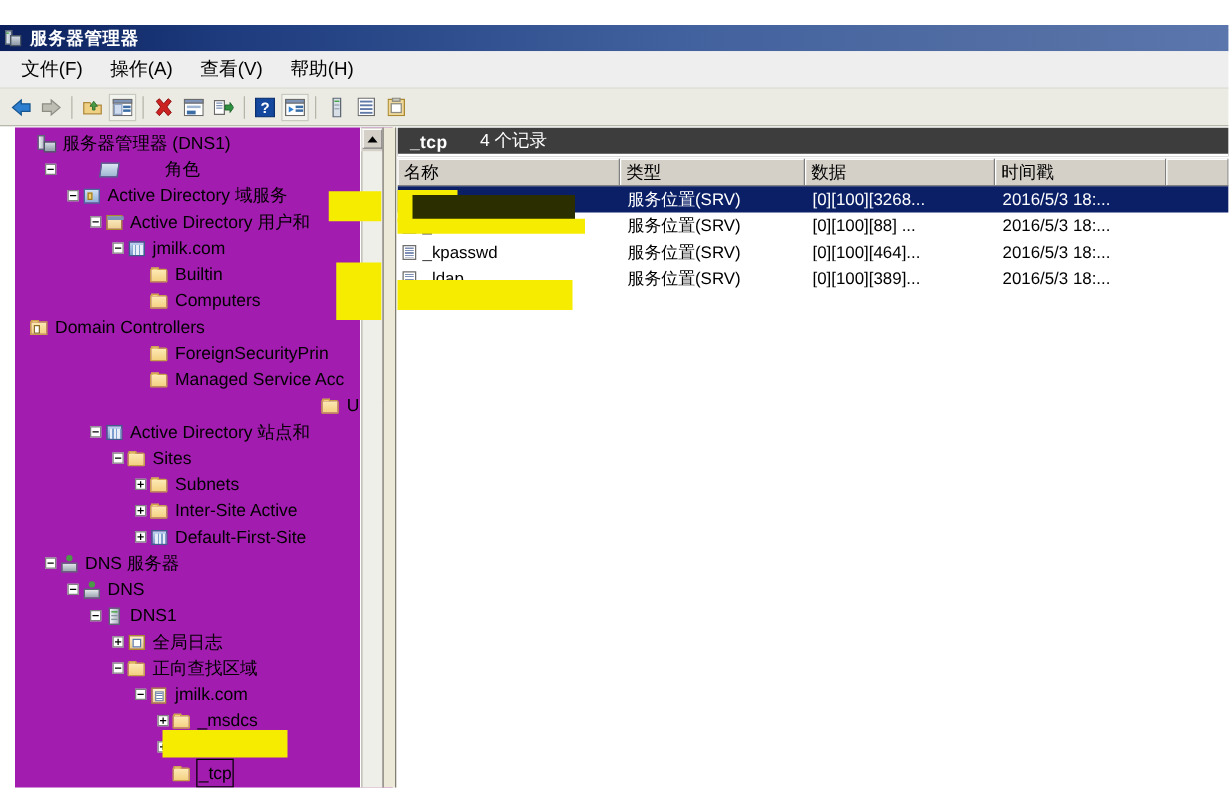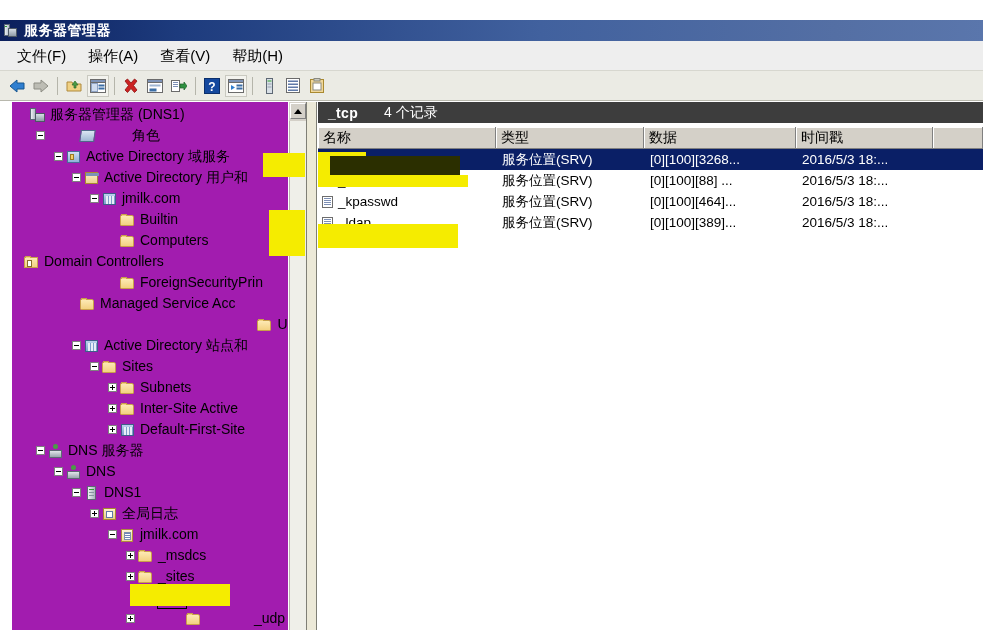--- a/index.html
+++ b/index.html
@@ -727,21 +727,21 @@
           </span>
           <span class="tlabel">Domain Controllers</span>
         </div>
         <div class="tnode" style="padding-left: 96px;">
           <span class="texp none"></span>
           <span class="ticon">
             <span class="ic-folder"></span>
           </span>
           <span class="tlabel">ForeignSecurityPrin</span>
         </div>
-        <div class="tnode" style="padding-left: 56px;">
+        <div class="tnode" style="padding-left: 96px;">
           <span class="texp none"></span>
           <span class="ticon">
             <span class="ic-folder"></span>
           </span>
           <span class="tlabel">Managed Service Acc</span>
         </div>
         <div class="tnode" style="padding-left: 96px; justify-content: flex-end;">
           <span class="texp none"></span>
           <span class="ticon">
             <span class="ic-folder"></span>
@@ -803,20 +803,27 @@
             <span class="ic-computer"></span>
           </span>
           <span class="tlabel">DNS1</span>
         </div>
         <div class="tnode" style="padding-left: 78px;">
           <span class="texp plus"></span>
           <span class="ticon">
             <span class="ic-log"></span>
           </span>
           <span class="tlabel">全局日志</span>
+        </div>
+        <div class="tnode" style="padding-left: 78px;">
+          <span class="texp minus"></span>
+          <span class="ticon">
+            <span class="ic-folder"></span>
+          </span>
+          <span class="tlabel">正向查找区域</span>
         </div>
         <div class="tnode" style="padding-left: 96px;">
           <span class="texp minus"></span>
           <span class="ticon">
             <span class="ic-zone"></span>
           </span>
           <span class="tlabel">jmilk.com</span>
         </div>
         <div class="tnode" style="padding-left: 114px;">
           <span class="texp plus"></span>

